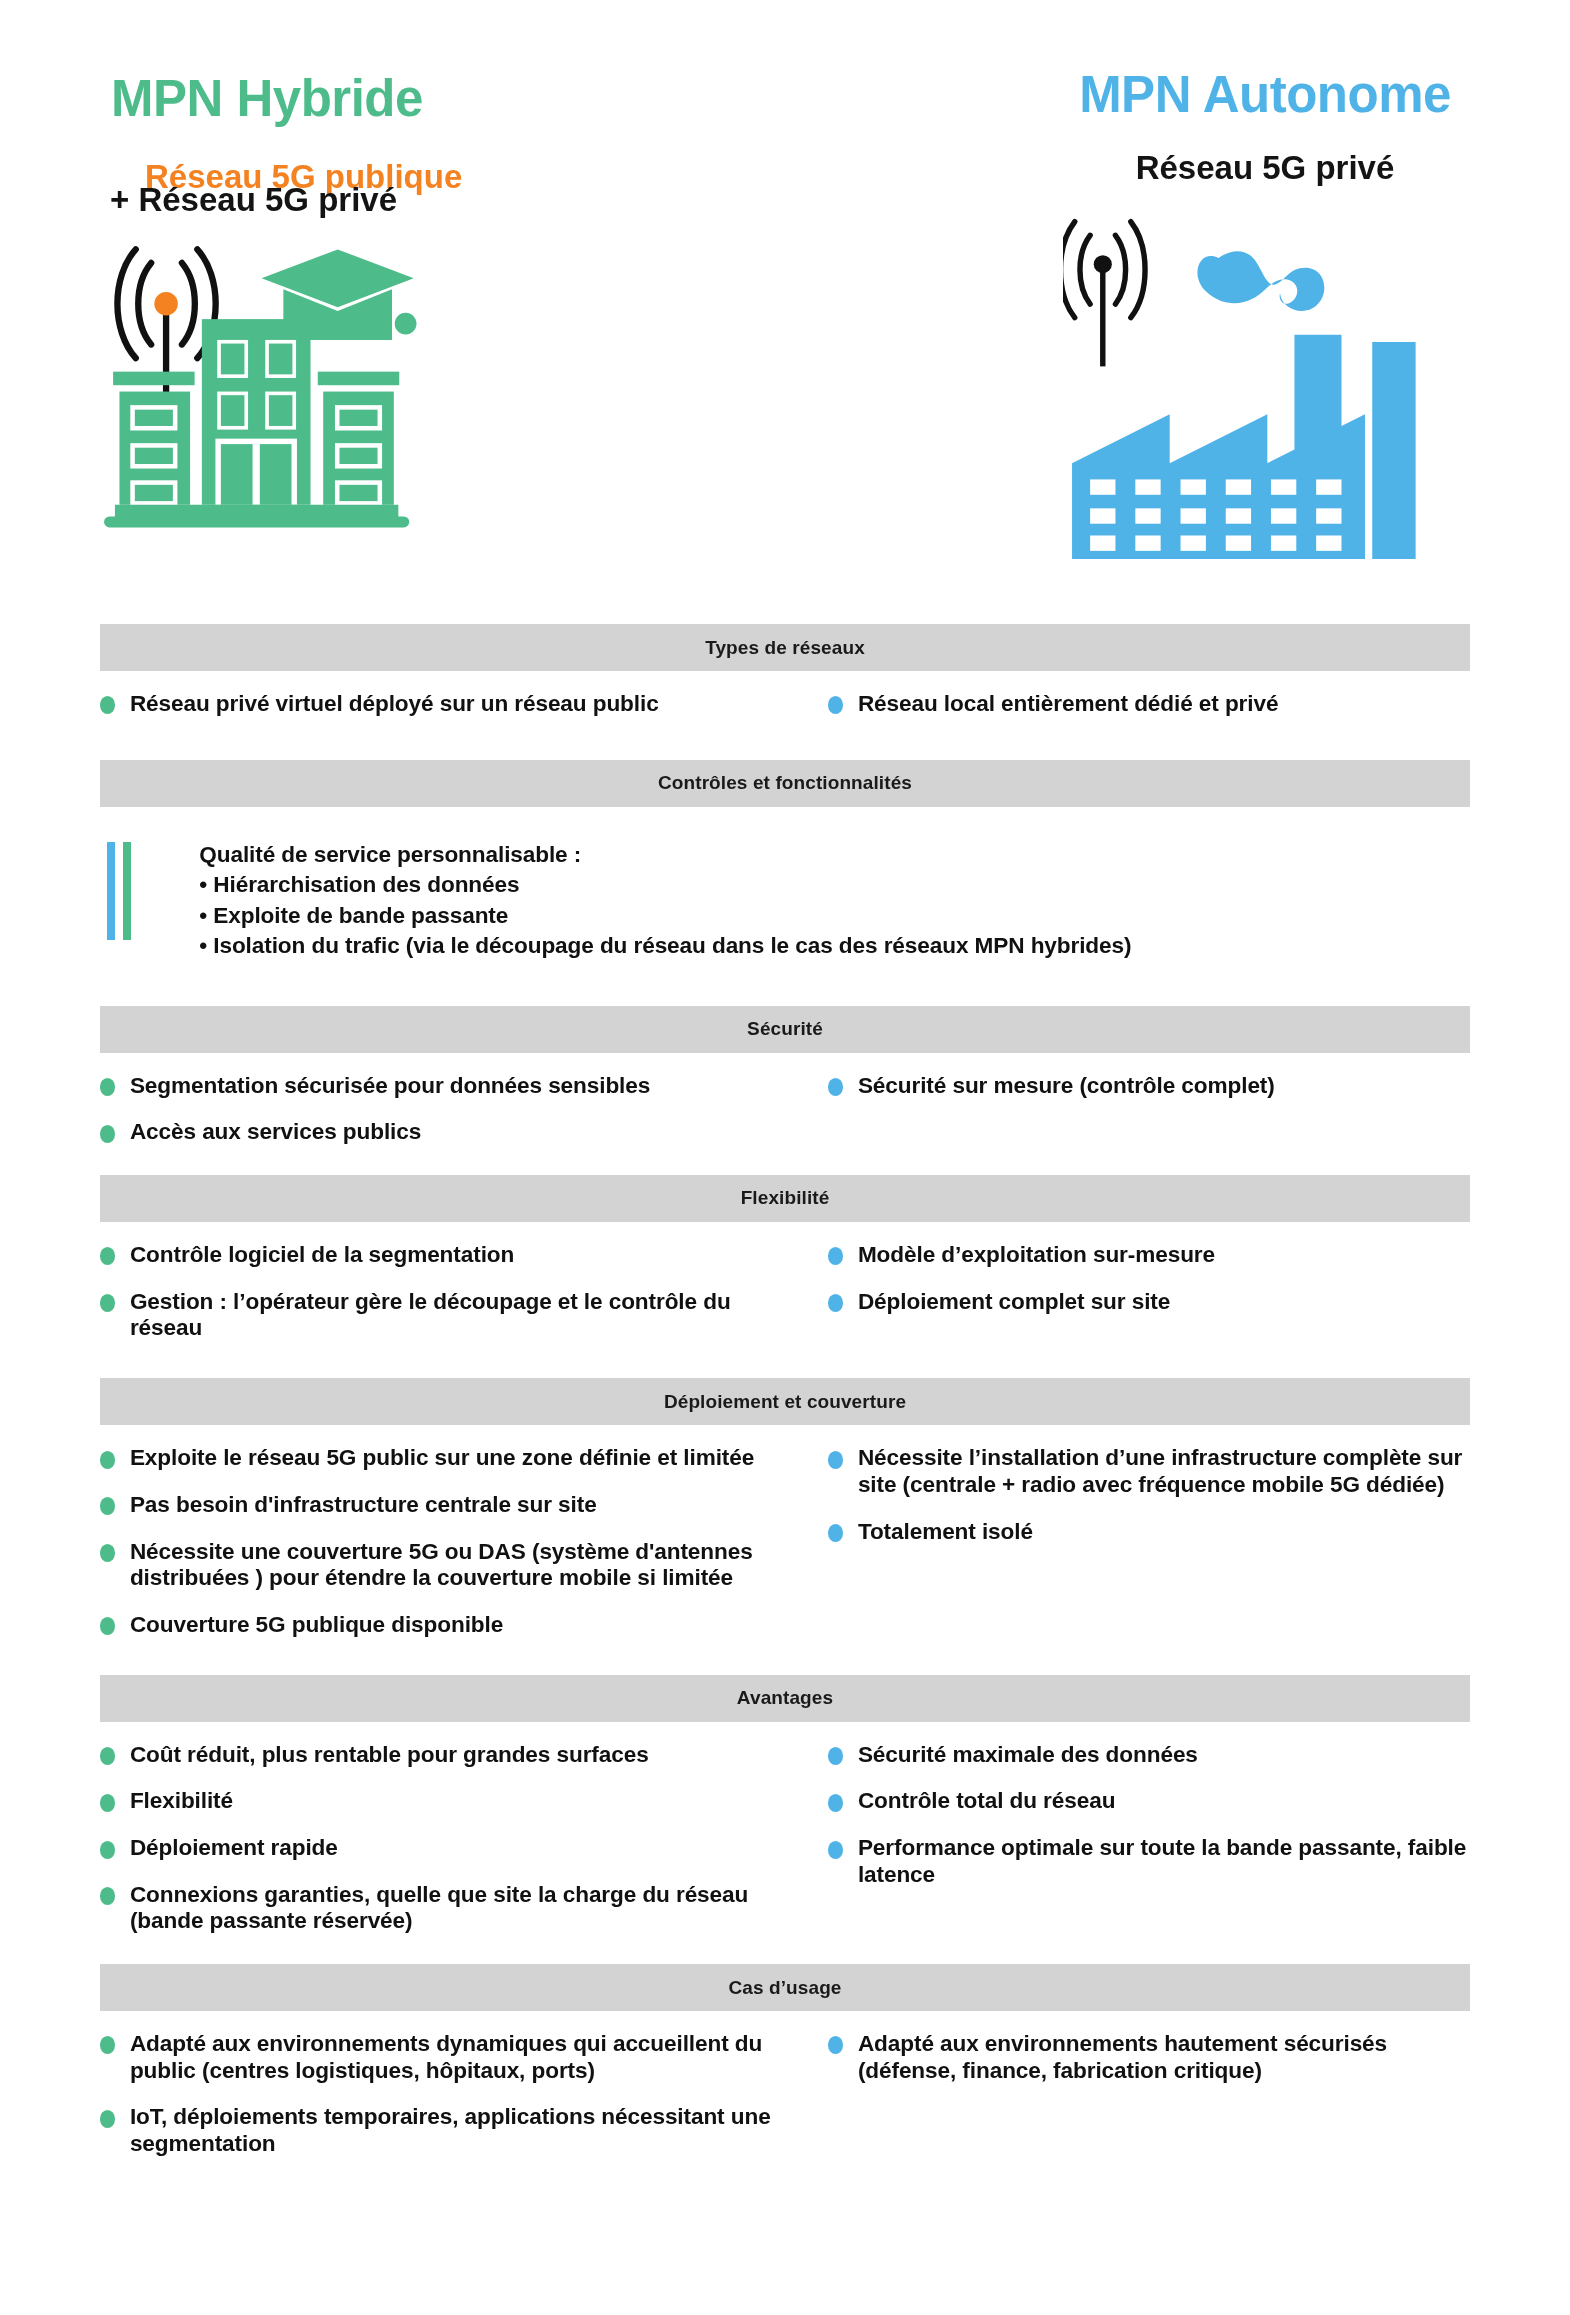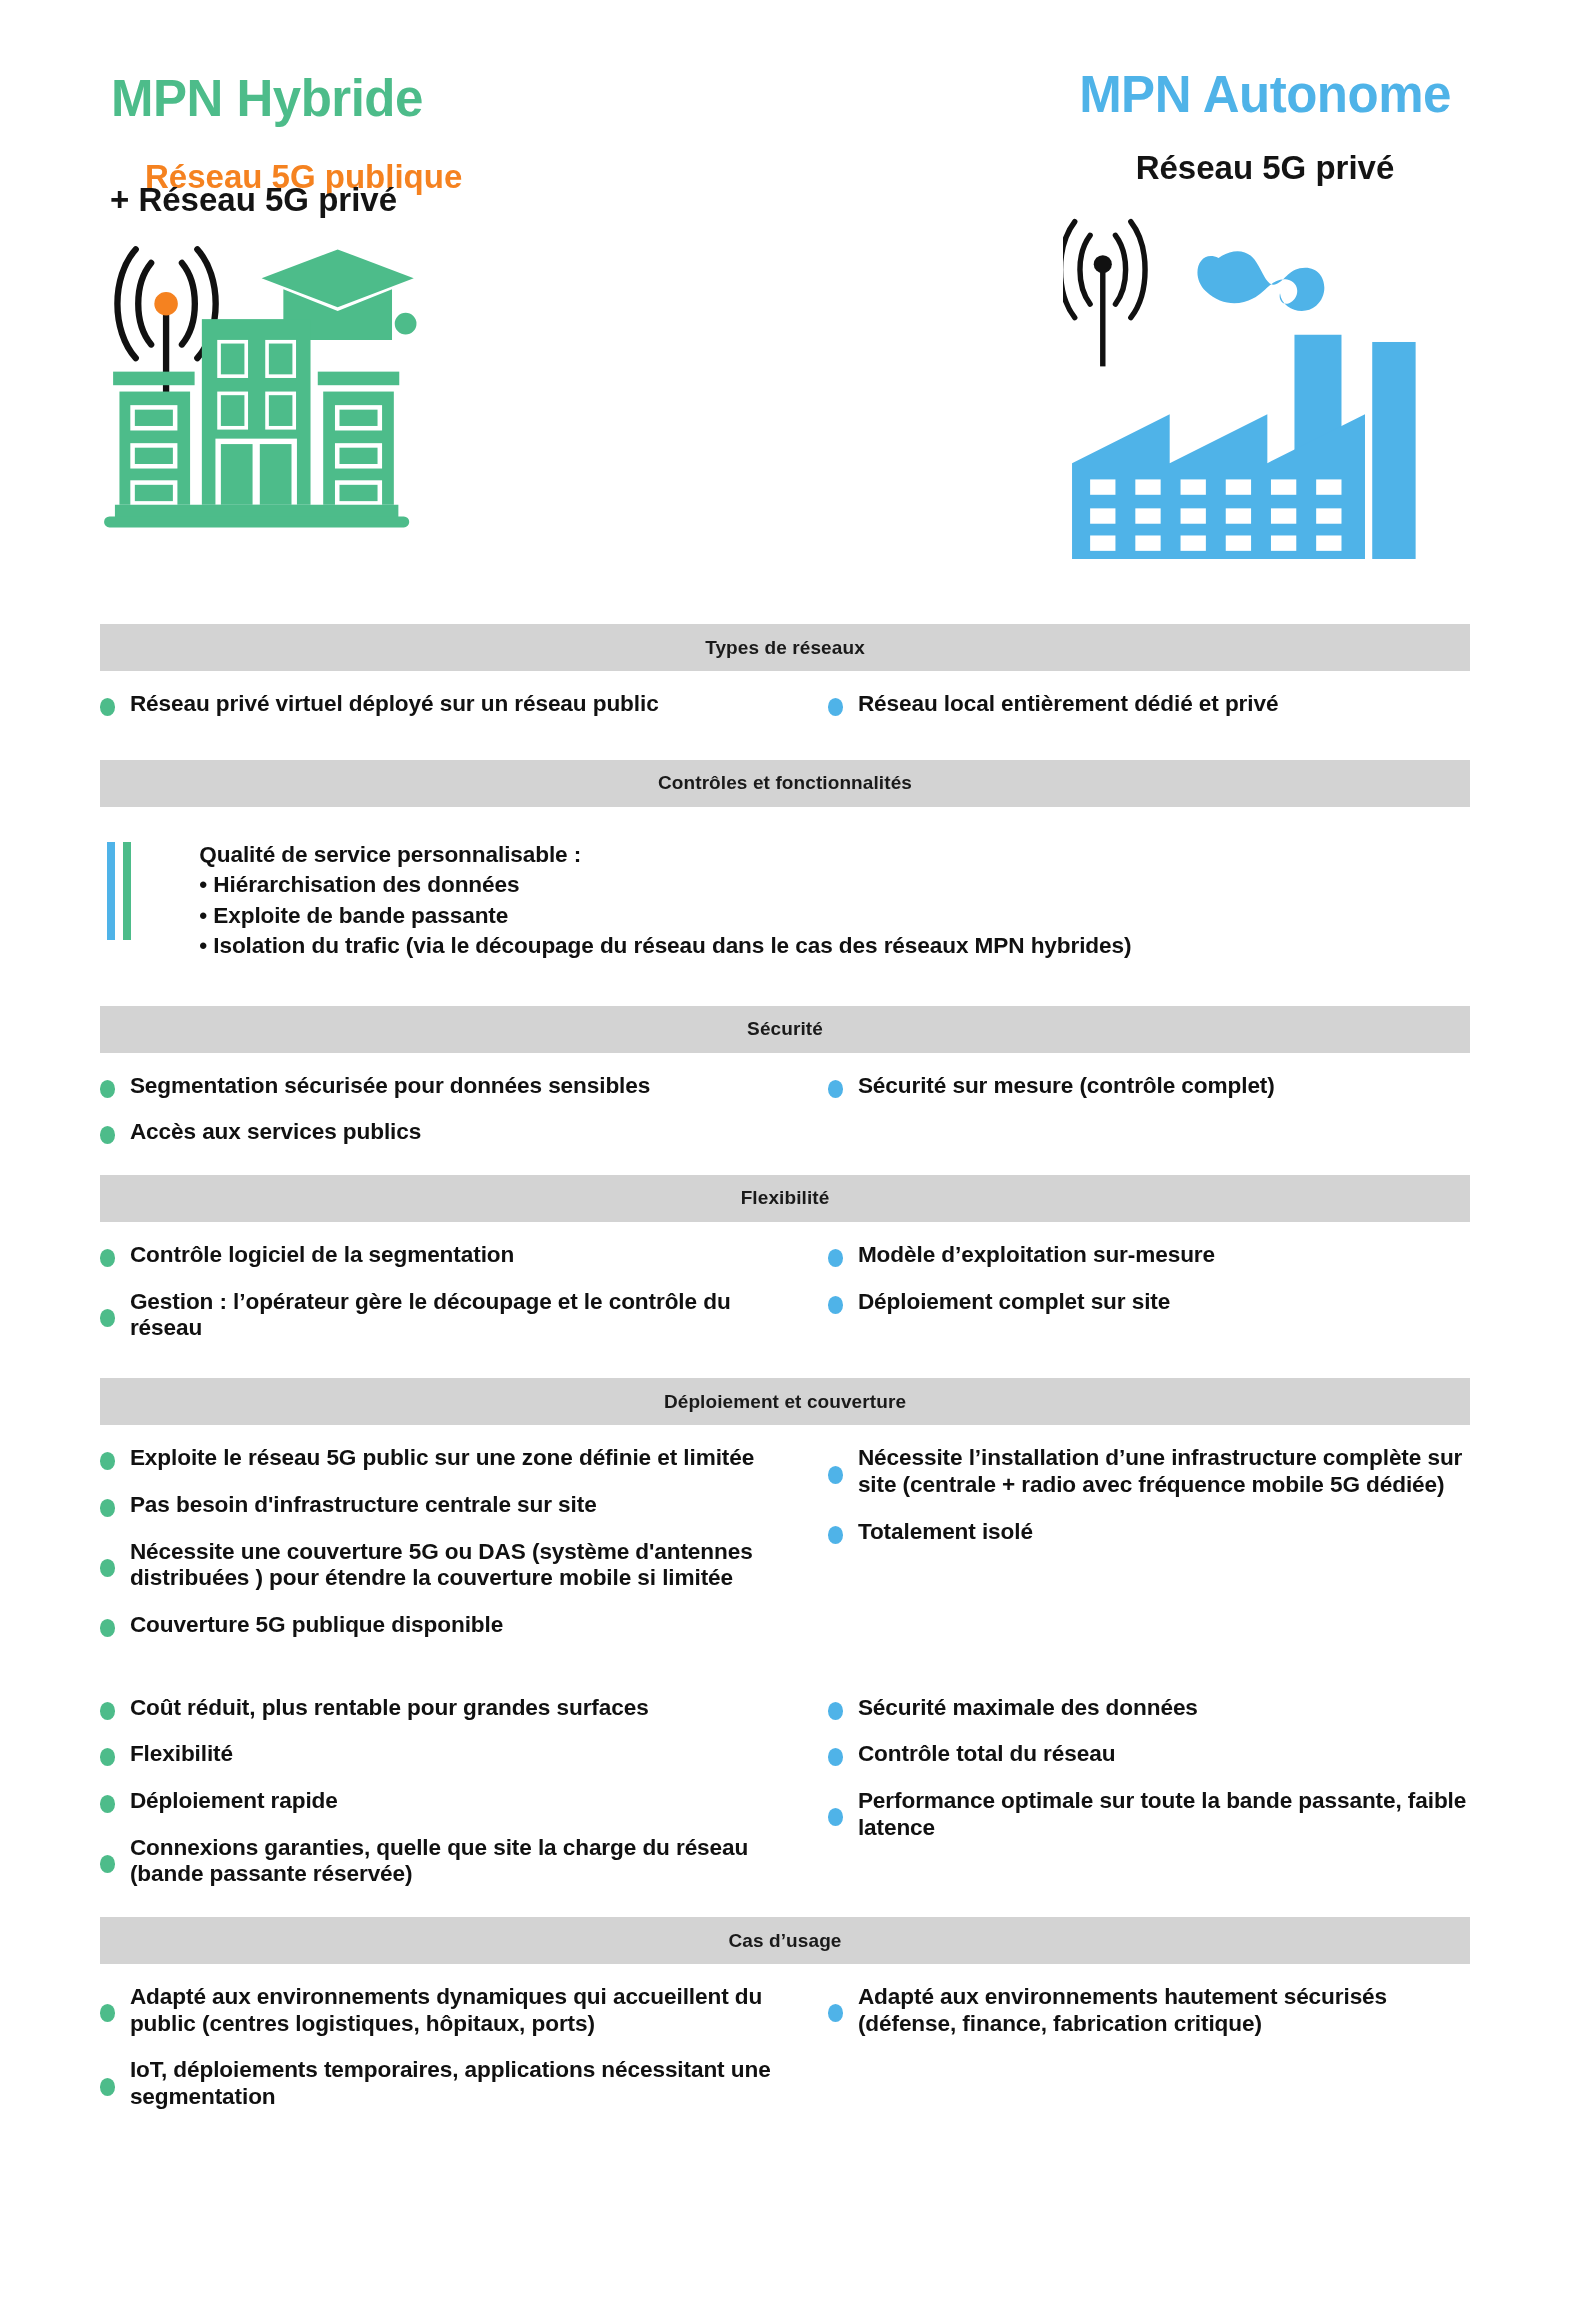--- a/index.html
+++ b/index.html
@@ -83,21 +83,21 @@
     padding: 0 100px;
   }
   .col {
     width: 50%;
     padding-top: 20px;
   }
   .col.right-col { padding-left: 43px; }
 
   .bullet-row {
     display: flex;
-    align-items: center;
+    align-items: flex-start;
     margin-bottom: 20px;
   }
   .bullet-dot {
     flex: 0 0 auto;
     width: 15.4px;
     height: 18px;
     border-radius: 50%;
     margin-top: 5.4px;
     margin-right: 14.5px;
   }
@@ -371,20 +371,23 @@
         <div class="bullet-text">Nécessite l’installation d’une infrastructure complète sur site (centrale + radio avec fréquence mobile 5G dédiée)</div>
       </div>
       <div class="bullet-row">
         <div class="bullet-dot blue"></div>
         <div class="bullet-text">Totalement isolé</div>
       </div>
     </div>
   </div>
   <div class="spacer-18"></div>
 
+  <div class="section-band">
+    <span>Avantages</span>
+  </div>
   <div class="cols">
     <div class="col left-col">
       <div class="bullet-row">
         <div class="bullet-dot green"></div>
         <div class="bullet-text">Coût réduit, plus rentable pour grandes surfaces</div>
       </div>
       <div class="bullet-row">
         <div class="bullet-dot green"></div>
         <div class="bullet-text">Flexibilité</div>
       </div>

